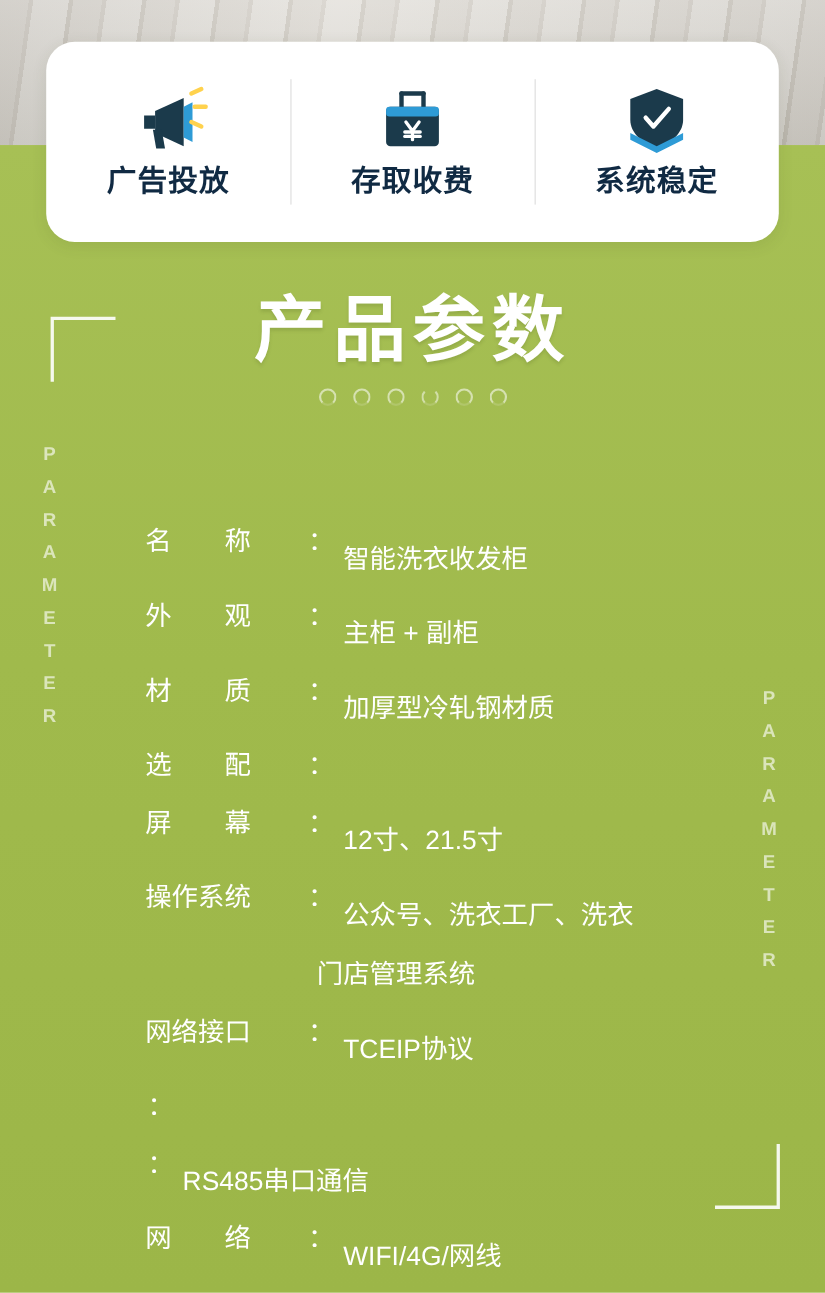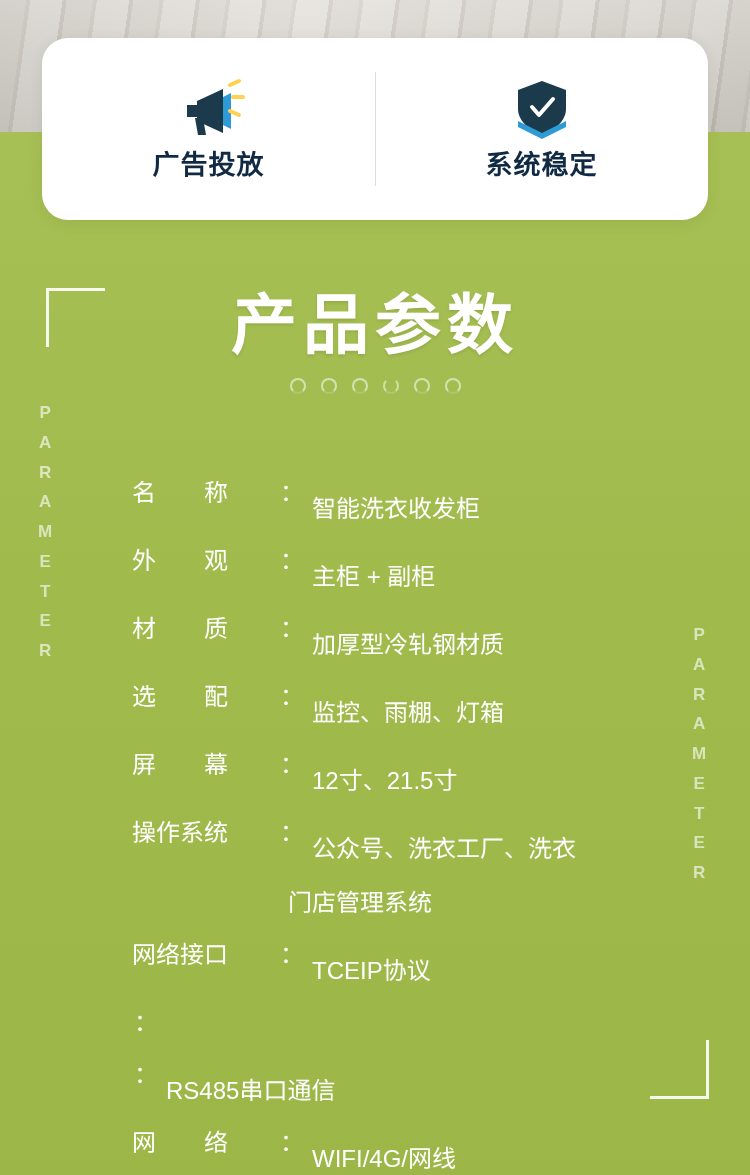--- a/index.html
+++ b/index.html
@@ -104,21 +104,21 @@
     font-size: 27px;
     font-weight: bold;
     color: #102a43;
     letter-spacing: 1px;
     font-family: "Liberation Sans", "DejaVu Sans", sans-serif;
   }
 
   
   .title-wrap {
     position: absolute;
-    top: 292px;
+    top: 267px;
     left: 0;
     width: 750px;
     text-align: center;
     z-index: 4;
   }
   .main-title {
     font-size: 66px;
     font-weight: bold;
     color: #ffffff;
     letter-spacing: 6px;
@@ -249,20 +249,36 @@
           <path d="M50 20 L58 16 L58 52 L50 48 Z" fill="#2e9bd6"></path>
           <path d="M22 41 L30 41 L33 58 L25 58 Z" fill="#1b3a4b"></path>
           <path d="M57 8 L66 4" stroke="#ffd24d" stroke-width="4" stroke-linecap="round"></path>
           <path d="M60 20 L70 20" stroke="#ffd24d" stroke-width="4" stroke-linecap="round"></path>
           <path d="M57 34 L66 38" stroke="#ffd24d" stroke-width="4" stroke-linecap="round"></path>
         </svg>
       </div>
       <div class="feature-label">广告投放</div>
     </div>
 
+    <div class="feature">
+      <div class="feature-icon">
+        <svg width="64" height="64" viewBox="0 0 64 64" fill="none">
+          <path d="M22 8 L22 20" stroke="#1b3a4b" stroke-width="4" stroke-linecap="round"></path>
+          <path d="M42 8 L42 20" stroke="#1b3a4b" stroke-width="4" stroke-linecap="round"></path>
+          <path d="M22 8 L42 8" stroke="#1b3a4b" stroke-width="4" stroke-linecap="round"></path>
+          <rect x="8" y="20" width="48" height="36" rx="4" fill="#1b3a4b"></rect>
+          <rect x="8" y="20" width="48" height="9" rx="3" fill="#2e9bd6"></rect>
+          <path d="M26 34 L32 42 L38 34" stroke="#ffffff" stroke-width="3" stroke-linecap="round" fill="none"></path>
+          <path d="M32 42 L32 50" stroke="#ffffff" stroke-width="3" stroke-linecap="round"></path>
+          <path d="M25 43 L39 43" stroke="#ffffff" stroke-width="3" stroke-linecap="round"></path>
+          <path d="M25 47 L39 47" stroke="#ffffff" stroke-width="3" stroke-linecap="round"></path>
+        </svg>
+      </div>
+      <div class="feature-label">存取收费</div>
+    </div>
 
     <div class="feature">
       <div class="feature-icon">
         <svg width="72" height="64" viewBox="0 0 72 64" fill="none">
           <path d="M36 4 L60 13 L60 32 C60 44 48 54 36 58 C24 54 12 44 12 32 L12 13 Z" fill="#1b3a4b"></path>
           <path d="M26 30 L33 38 L47 22" stroke="#ffffff" stroke-width="4" stroke-linecap="round" stroke-linejoin="round" fill="none"></path>
           <path d="M12 44 L36 56 L60 44 L60 50 L36 62 L12 50 Z" fill="#2e9bd6"></path>
         </svg>
       </div>
       <div class="feature-label">系统稳定</div>
@@ -324,21 +340,20 @@
 
     <div class="spec-row">
       <div class="spec-label">材　　质</div>
       <div class="spec-colon">：</div>
       <div class="spec-value">加厚型冷轧钢材质</div>
     </div>
 
     <div class="spec-row">
       <div class="spec-label">选　　配</div>
       <div class="spec-colon">：</div>
-      <div class="spec-value">监控、雨棚、灯箱</div>
     </div>
 
     <div class="spec-row">
       <div class="spec-label">屏　　幕</div>
       <div class="spec-colon">：</div>
       <div class="spec-value">12寸、21.5寸</div>
     </div>
 
     <div class="spec-row">
       <div class="spec-label">操作系统</div>

